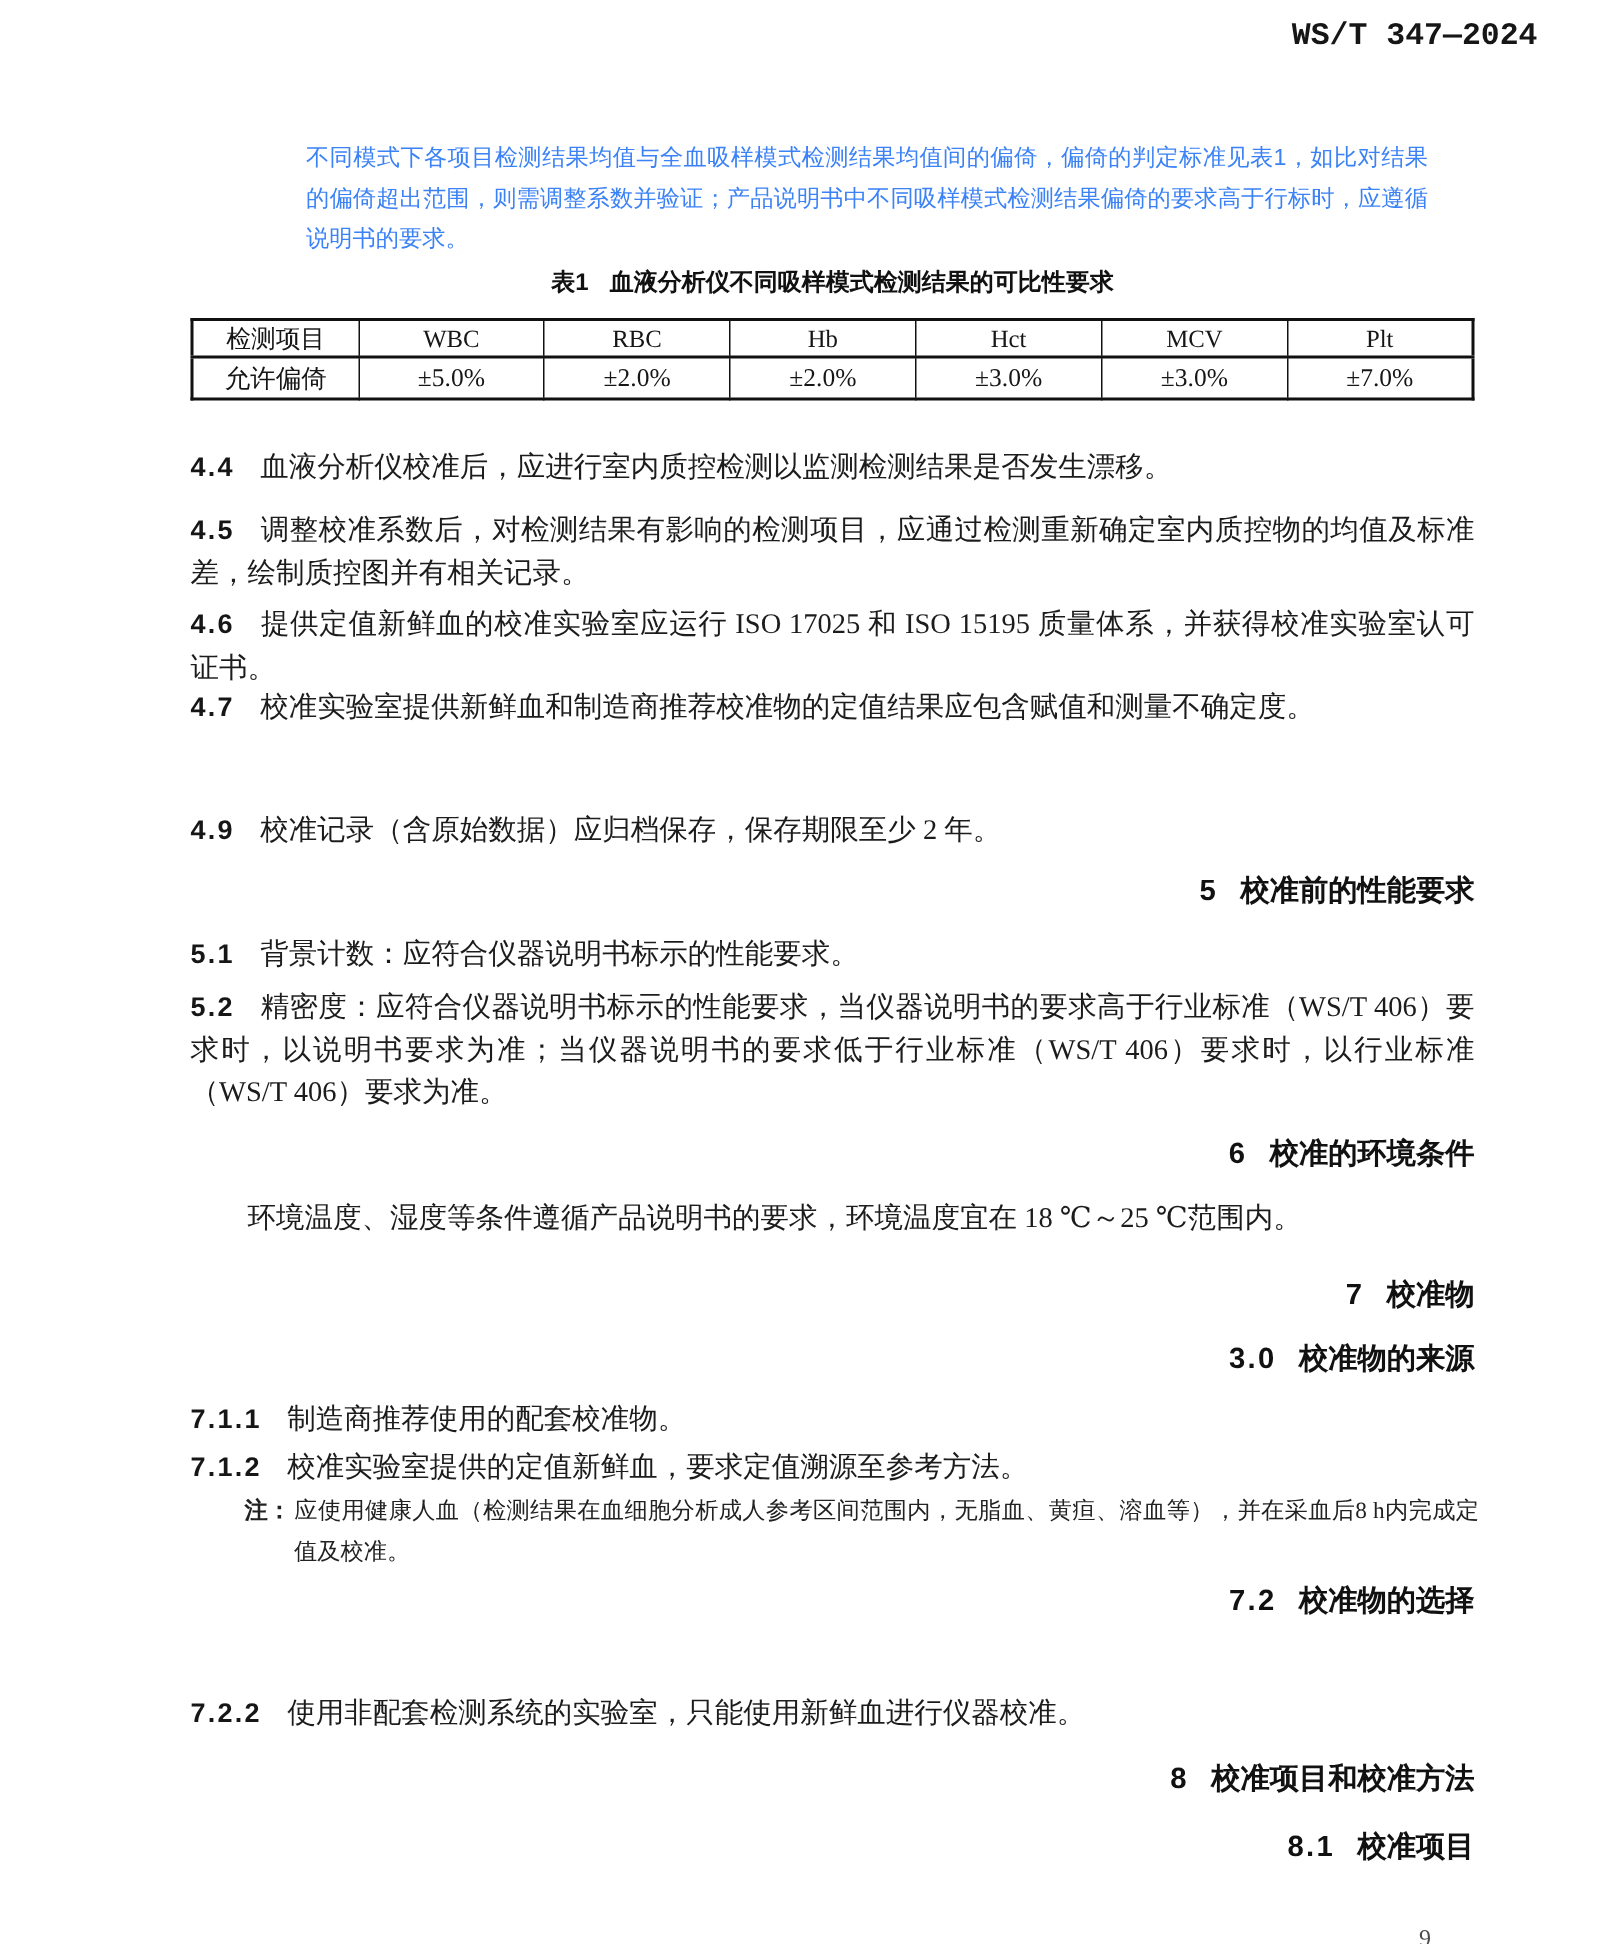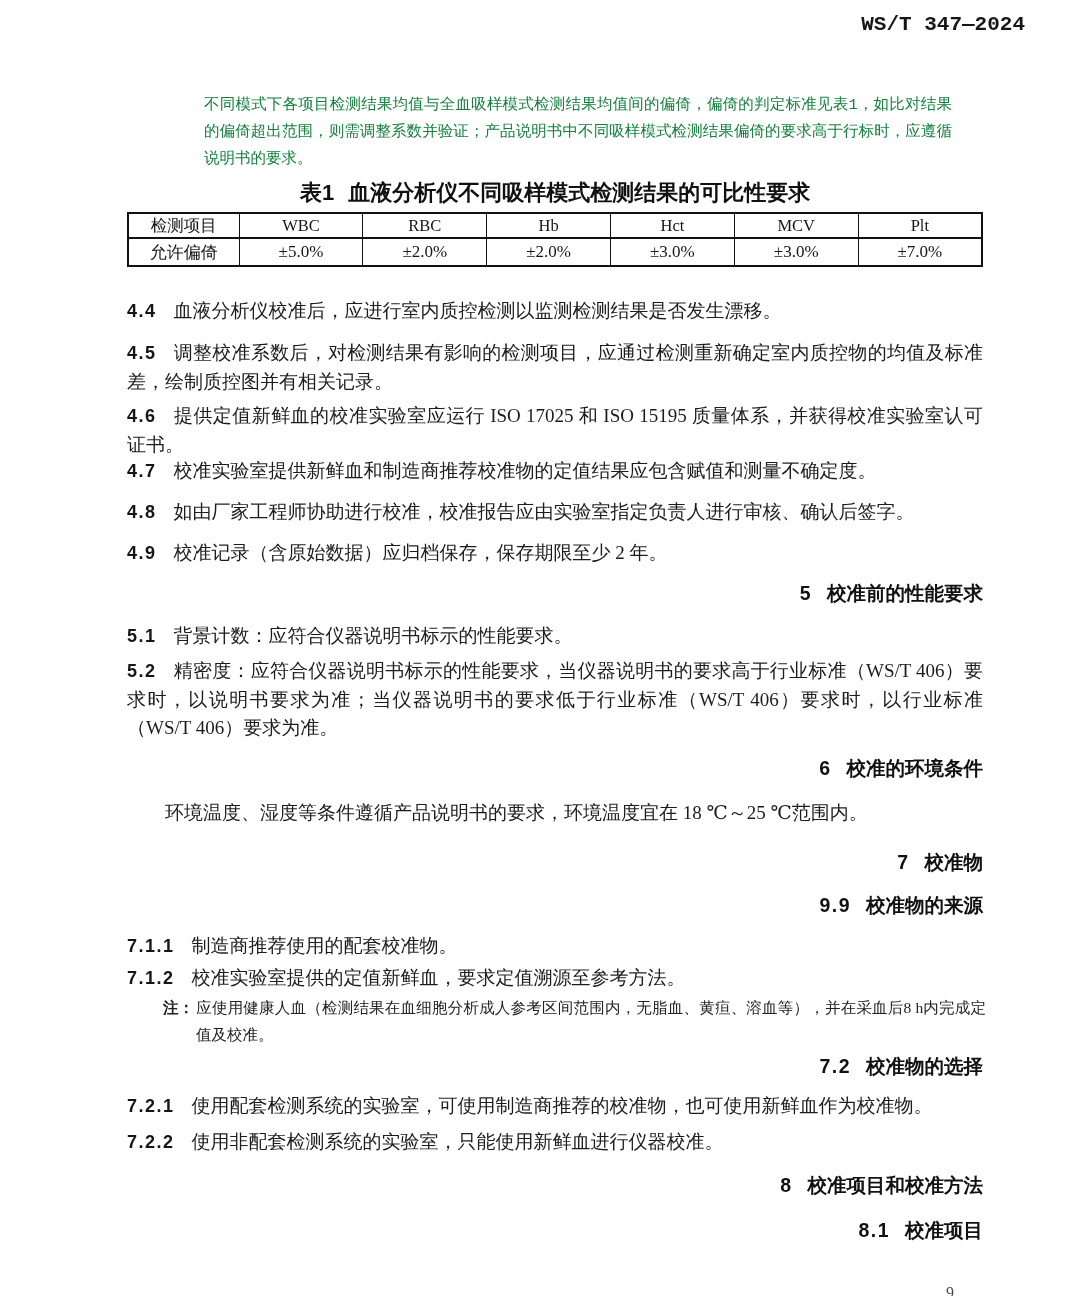--- a/index.html
+++ b/index.html
@@ -17,30 +17,30 @@
   
   .header-code {
     top:13px; right:95px;
     font-family:"Liberation Mono","DejaVu Sans Mono",monospace;
     font-size:21px; font-weight:600; letter-spacing:0px; color:#161616;
   }
 
   
   .intro {
     top:92px; left:204px; width:748px;
-    font-family:Liberation Mono, monospace;
+    font-family:Liberation Sans, sans-serif;
     font-size:15.5px; line-height:27px;
-    text-align:justify; color:#15803d;
+    text-align:justify; color:#3b82f6;
   }
 
   
   .table-title {
     top:178px; left:127px; width:856px;
     font-family:"Liberation Sans","DejaVu Sans",sans-serif;
-    font-weight:700; font-size:22px; text-align:center; color:#111;
+    font-weight:700; font-size:16px; text-align:center; color:#111;
   }
   .table-title .tnum { margin-right:14px; }
 
   
   .tbl-wrap { top:212px; left:127px; width:1003px; }
   table.cmp {
     border-collapse:collapse; width:856px; table-layout:fixed;
     font-family:"Liberation Serif","DejaVu Serif",serif;
     font-size:16.5px; color:#161616;
     border:2.5px solid #111;
@@ -161,23 +161,20 @@
   </div>
 
   <div class="abs clause" style="top:402px">
     <span class="num">4.6</span><span>提供定值新鲜血的校准实验室应运行 ISO 17025 和 ISO 15195 质量体系，并获得校准实验室认可证书。</span>
   </div>
 
   <div class="abs clause" style="top:457px">
     <span class="num">4.7</span><span>校准实验室提供新鲜血和制造商推荐校准物的定值结果应包含赋值和测量不确定度。</span>
   </div>
 
-  <div class="abs clause" style="top:498px">
-    <span class="num">4.8</span><span>如由厂家工程师协助进行校准，校准报告应由实验室指定负责人进行审核、确认后签字。</span>
-  </div>
 
   <div class="abs clause" style="top:539px">
     <span class="num">4.9</span><span>校准记录（含原始数据）应归档保存，保存期限至少 2 年。</span>
   </div>
 
   <div class="abs heading" style="top:580px">
     <span class="num">5</span><span>校准前的性能要求</span>
   </div>
 
   <div class="abs clause" style="top:622px">
@@ -192,42 +189,39 @@
     <span class="num">6</span><span>校准的环境条件</span>
   </div>
 
   <div class="abs body-par" style="top:799px">环境温度、湿度等条件遵循产品说明书的要求，环境温度宜在 18 ℃～25 ℃范围内。</div>
 
   <div class="abs heading" style="top:849px">
     <span class="num">7</span><span>校准物</span>
   </div>
 
   <div class="abs heading" style="top:892px">
-    <span class="num">9.9</span><span>校准物的来源</span>
+    <span class="num">3.0</span><span>校准物的来源</span>
   </div>
 
   <div class="abs clause" style="top:932px">
     <span class="num">7.1.1</span><span>制造商推荐使用的配套校准物。</span>
   </div>
 
   <div class="abs clause" style="top:964px">
     <span class="num">7.1.2</span><span>校准实验室提供的定值新鲜血，要求定值溯源至参考方法。</span>
   </div>
 
   <div class="abs note">
     <span class="label">注：</span><span>应使用健康人血（检测结果在血细胞分析成人参考区间范围内，无脂血、黄疸、溶血等），并在采血后8 h内完成定值及校准。</span>
   </div>
 
   <div class="abs heading" style="top:1053px">
     <span class="num">7.2</span><span>校准物的选择</span>
   </div>
 
-  <div class="abs clause" style="top:1092px">
-    <span class="num">7.2.1</span><span>使用配套检测系统的实验室，可使用制造商推荐的校准物，也可使用新鲜血作为校准物。</span>
-  </div>
 
   <div class="abs clause" style="top:1128px">
     <span class="num">7.2.2</span><span>使用非配套检测系统的实验室，只能使用新鲜血进行仪器校准。</span>
   </div>
 
   <div class="abs heading" style="top:1172px">
     <span class="num">8</span><span>校准项目和校准方法</span>
   </div>
 
   <div class="abs heading" style="top:1217px">

